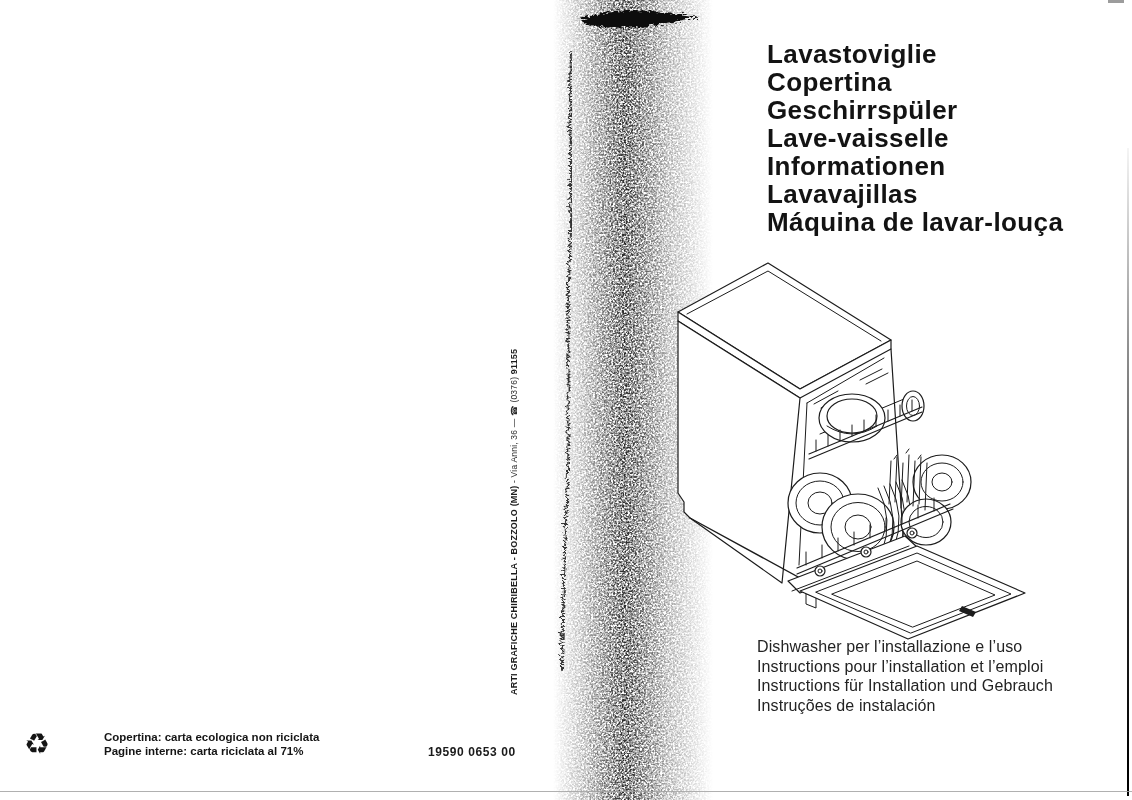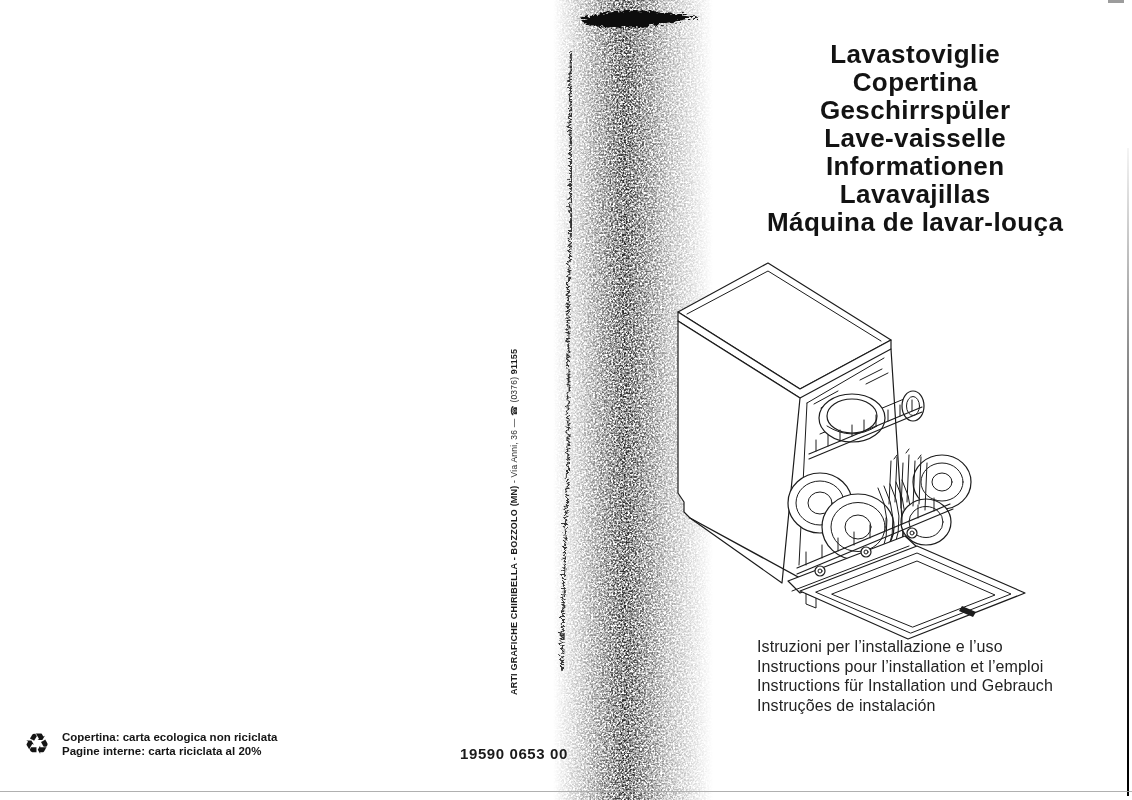--- a/index.html
+++ b/index.html
@@ -27,39 +27,38 @@
     white-space:pre;font-size:9px;letter-spacing:.2px;color:#1d1d1d;
   }
   #printer-credit .bold{font-weight:bold;}
   #printer-credit .light{font-weight:normal;font-size:8.5px;color:#2a2a2a;}
 
   
   #titles{left:767px;top:40px;}
   #titles .t{
     font-size:26px;line-height:28px;font-weight:bold;letter-spacing:.4px;color:#131313;
     white-space:nowrap;
-    text-align:center;
   }
 
   
   #illustration{left:670px;top:250px;}
 
   
   #instructions{left:757px;top:637px;}
   #instructions .i{
     font-size:16px;line-height:19.6px;color:#232323;white-space:nowrap;letter-spacing:.1px;
   }
 
   
-  #part-number{left:428px;top:745px;font-size:15px;font-weight:bold;letter-spacing:.6px;color:#1a1a1a;margin-left:32px;}
+  #part-number{left:428px;top:745px;font-size:12px;font-weight:bold;letter-spacing:.6px;color:#1a1a1a;}
 
   
   #eco-note{left:24px;top:727px;display:flex;align-items:flex-start;}
   #eco-icon{font-size:29px;line-height:34px;color:#141414;width:38px;}
-  #eco-text{padding-top:3px;}
+  #eco-text{padding-top:3px;margin-left:42px;}
   #eco-text .e{font-size:11.5px;line-height:14px;font-weight:bold;color:#151515;white-space:nowrap;}
 </style>
 </head>
 <body>
 
 <svg id="gutter-band" class="abs" width="170" height="800" viewBox="0 0 170 800">
   <defs>
     <linearGradient id="bandGrad" x1="0" y1="0" x2="1" y2="0">
       <stop offset="0" stop-color="#000" stop-opacity="0"></stop>
       <stop offset="0.18" stop-color="#000" stop-opacity="0.30"></stop>
@@ -167,27 +166,27 @@
         <circle cx="150" cy="321" r="2" stroke-width="1"></circle>
       <circle cx="196" cy="302" r="5" fill="#fff"></circle>
         <circle cx="196" cy="302" r="2" stroke-width="1"></circle>
       <circle cx="242" cy="283" r="5" fill="#fff"></circle>
         <circle cx="242" cy="283" r="2" stroke-width="1"></circle>
     </g>
   </g>
 </svg>
 
 <div id="instructions" class="abs">
-  <div class="i">Istruzioni per l’installazione e l’uso</div>
+  <div class="i">Dishwasher per l’installazione e l’uso</div>
   <div class="i">Instructions pour l’installation et l’emploi</div>
   <div class="i">Instructions für Installation und Gebrauch</div>
   <div class="i">Instruções de instalación</div>
 </div>
 
 <div id="part-number" class="abs">19590 0653 00</div>
 
 <div id="eco-note" class="abs">
   <div id="eco-icon">♻</div>
   <div id="eco-text">
     <div class="e">Copertina: carta ecologica non riciclata</div>
-    <div class="e">Pagine interne: carta riciclata al 20%</div>
+    <div class="e">Pagine interne: carta riciclata al 71%</div>
   </div>
 </div>
 
 </body></html>

